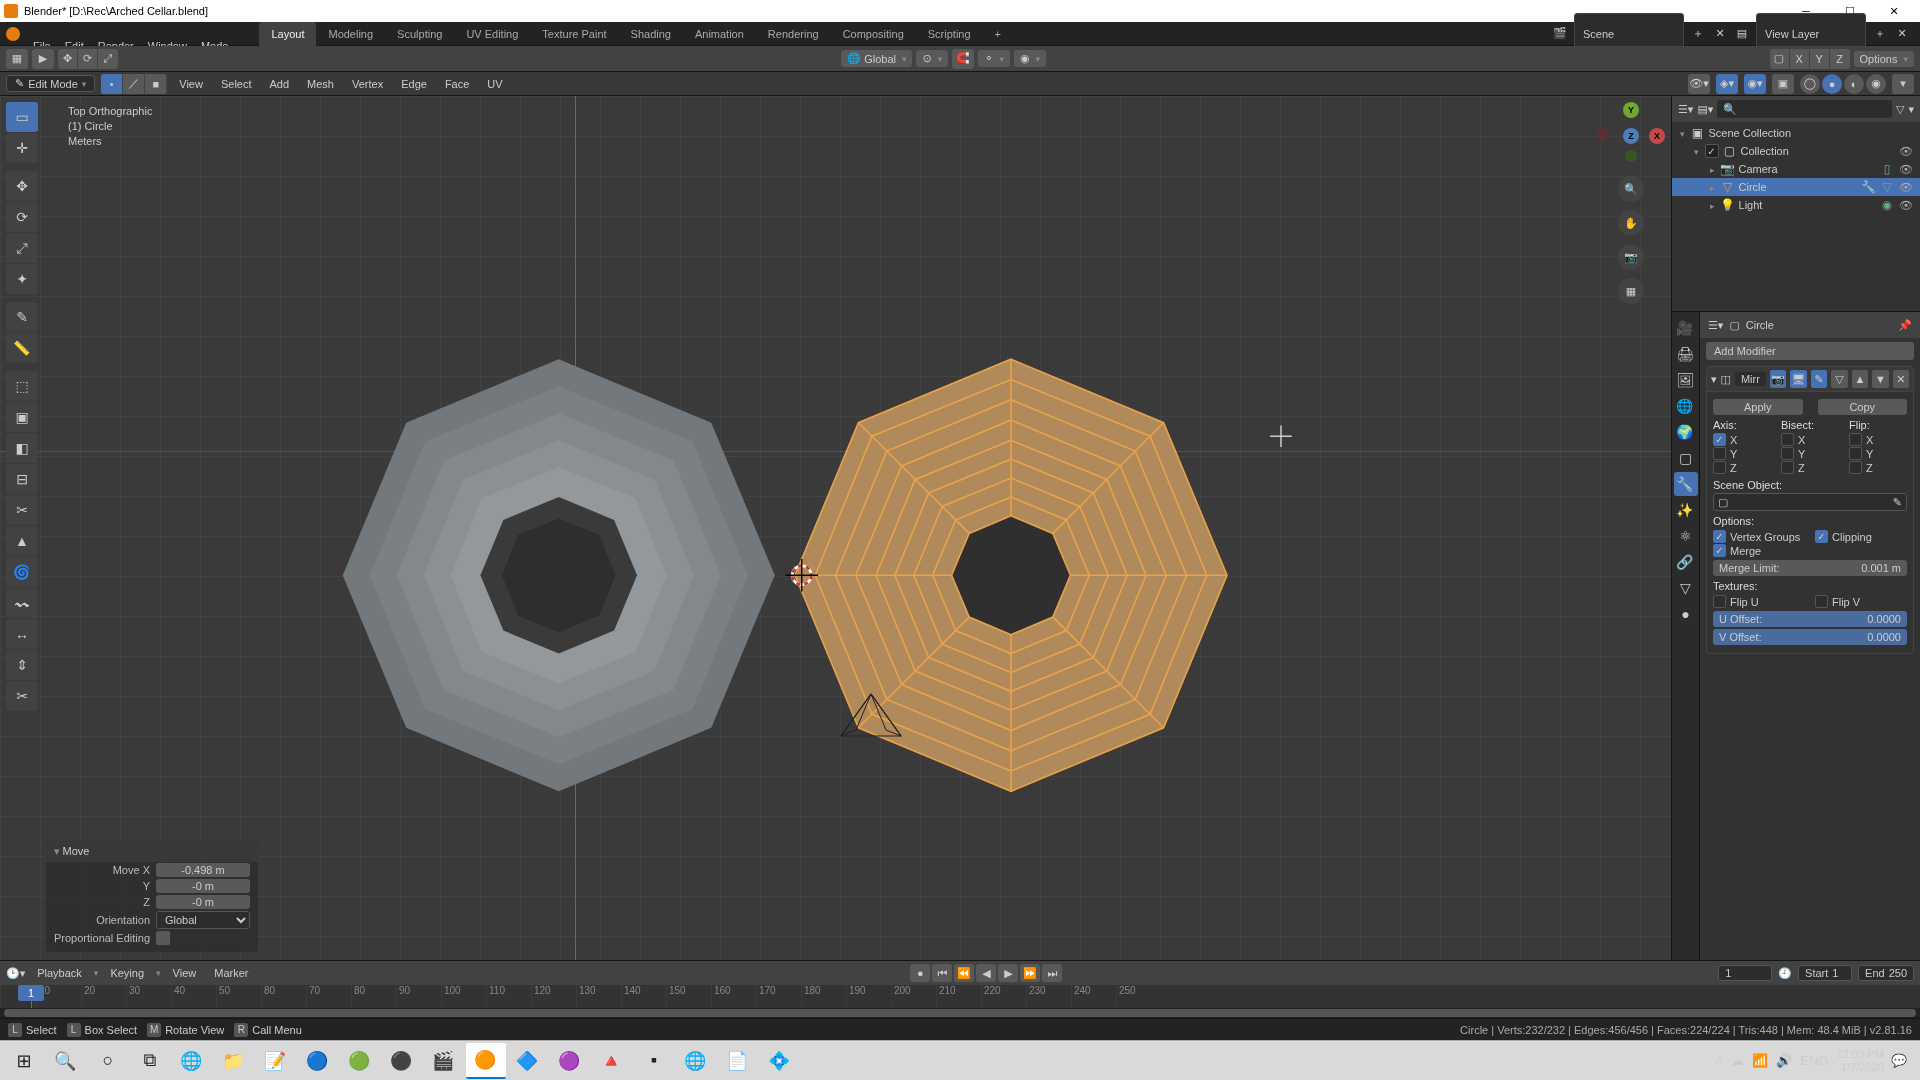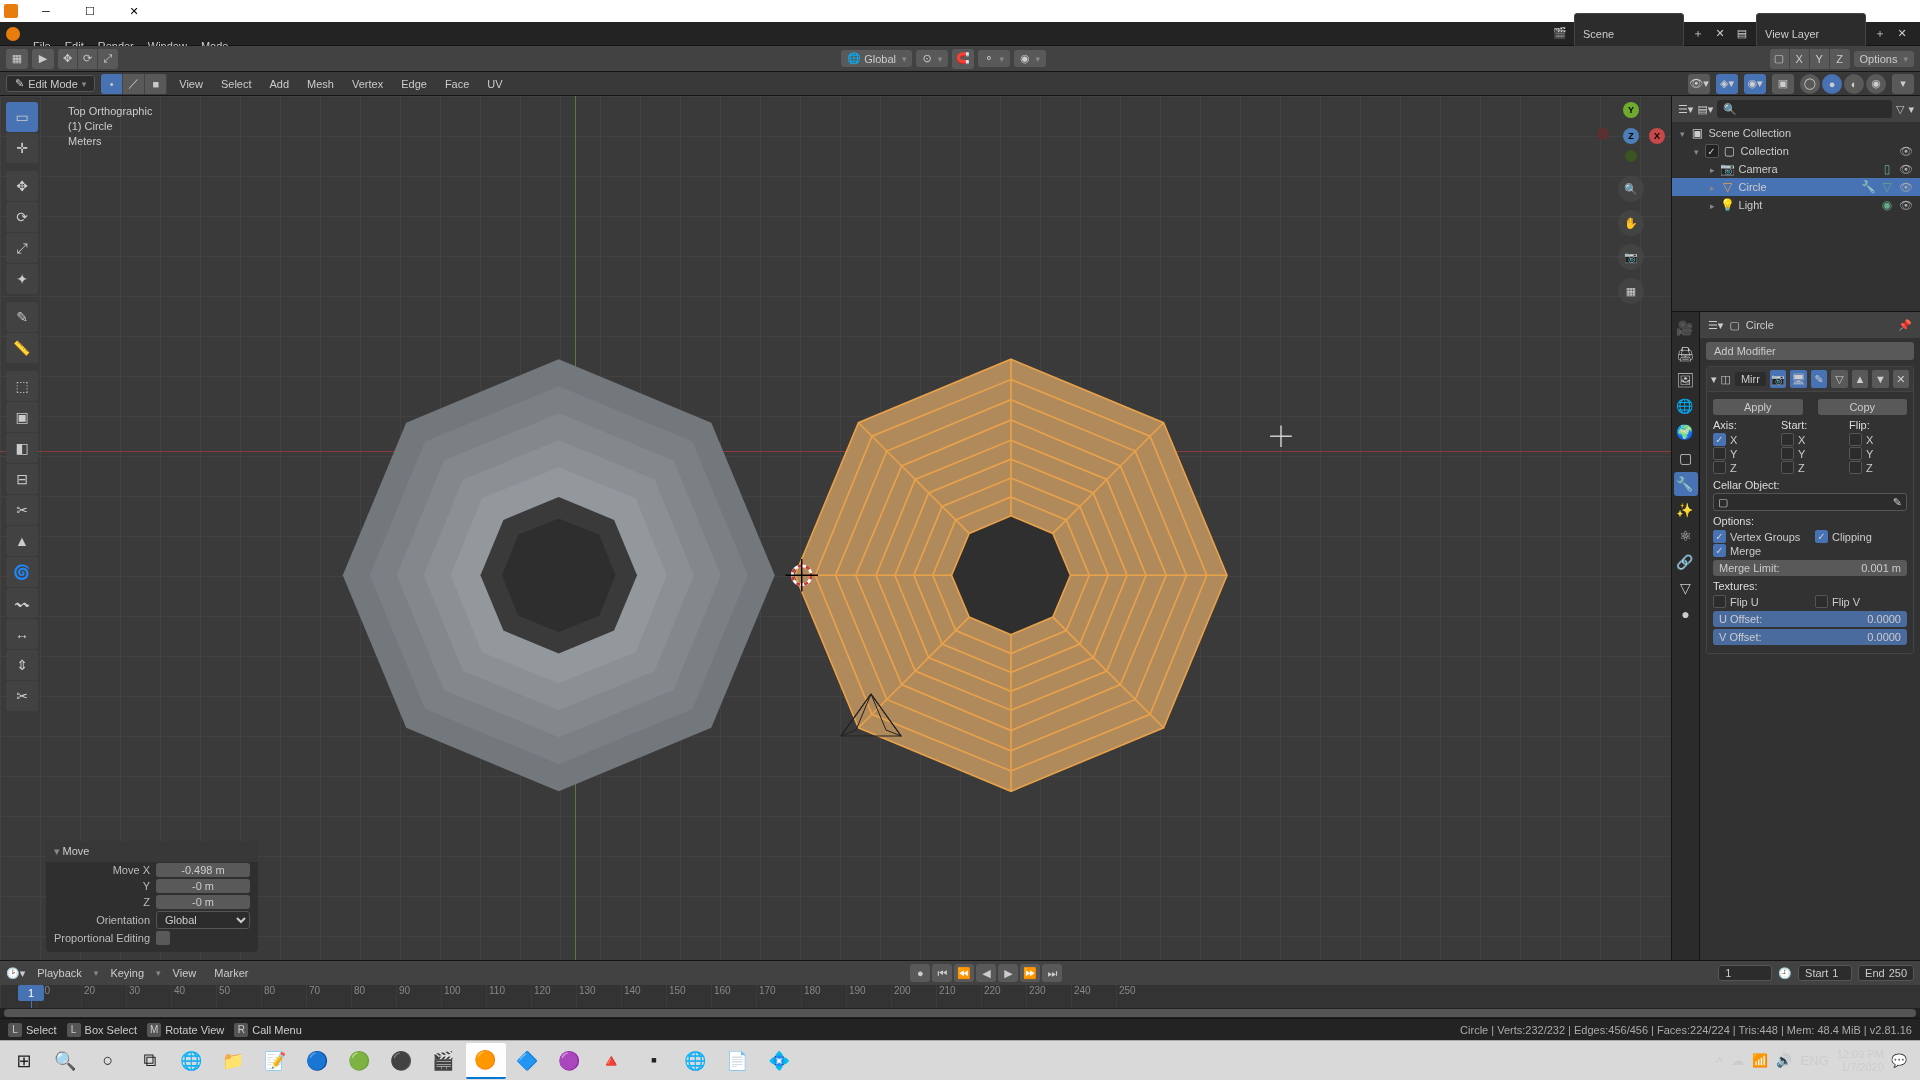--- a/index.html
+++ b/index.html
@@ -174,32 +174,46 @@
 .win-taskbar .spacer { flex:1; }
 .win-taskbar .tray { display:flex; align-items:center; gap:8px; padding:0 8px; color:#222; }
 .win-taskbar .tray .clock { text-align:right; line-height:13px; font-size:11px; }
 .win-taskbar .tray .ti { font-size:13px; }
 </style>
 </head>
 <body>
 
 <div class="titlebar">
   <div class="icon"></div>
+  <div class="title">Blender* [D:\Rec\Arched Cellar.blend]</div>
   <div class="winbtn">─</div>
   <div class="winbtn">☐</div>
   <div class="winbtn close">✕</div>
 </div>
 
 <div class="menubar">
   <div class="blender-icon"></div>
   <div class="menu-item">File</div>
   <div class="menu-item">Edit</div>
   <div class="menu-item">Render</div>
   <div class="menu-item">Window</div>
   <div class="menu-item">Mode</div>
+  <div class="tabs">
+    <div class="tab active">Layout</div>
+    <div class="tab">Modeling</div>
+    <div class="tab">Sculpting</div>
+    <div class="tab">UV Editing</div>
+    <div class="tab">Texture Paint</div>
+    <div class="tab">Shading</div>
+    <div class="tab">Animation</div>
+    <div class="tab">Rendering</div>
+    <div class="tab">Compositing</div>
+    <div class="tab">Scripting</div>
+    <div class="tab">+</div>
+  </div>
   <div class="right">
     <div class="ico">🎬</div>
     <div class="field">Scene</div>
     <div class="ico">＋</div>
     <div class="ico">✕</div>
     <div class="ico">▤</div>
     <div class="field">View Layer</div>
     <div class="ico">＋</div>
     <div class="ico">✕</div>
   </div>
@@ -511,21 +525,21 @@
                     <div class="crow">
                         <span class="cb"></span>
                         <span>Y</span>
                       </div>
                     <div class="crow">
                         <span class="cb"></span>
                         <span>Z</span>
                       </div>
                   </div>
                   <div class="col">
-                    <div class="chead">Start:</div>
+                    <div class="chead">Bisect:</div>
                     <div class="crow">
                         <span class="cb"></span>
                         <span>X</span>
                       </div>
                     <div class="crow">
                         <span class="cb"></span>
                         <span>Y</span>
                       </div>
                     <div class="crow">
                         <span class="cb"></span>
@@ -543,21 +557,21 @@
                         <span>Y</span>
                       </div>
                     <div class="crow">
                         <span class="cb"></span>
                         <span>Z</span>
                       </div>
                   </div>
                 </div>
               </div>
               <div class="sect">
-                <div class="chead">Cellar Object:</div>
+                <div class="chead">Scene Object:</div>
                 <div class="srch">
                     <span>▢</span>
                     <span class="pick">✎</span>
                   </div>
               </div>
               <div class="sect">
                 <div class="chead">Options:</div>
                 <div class="cols">
                   <div class="col">
                     <div class="crow">

